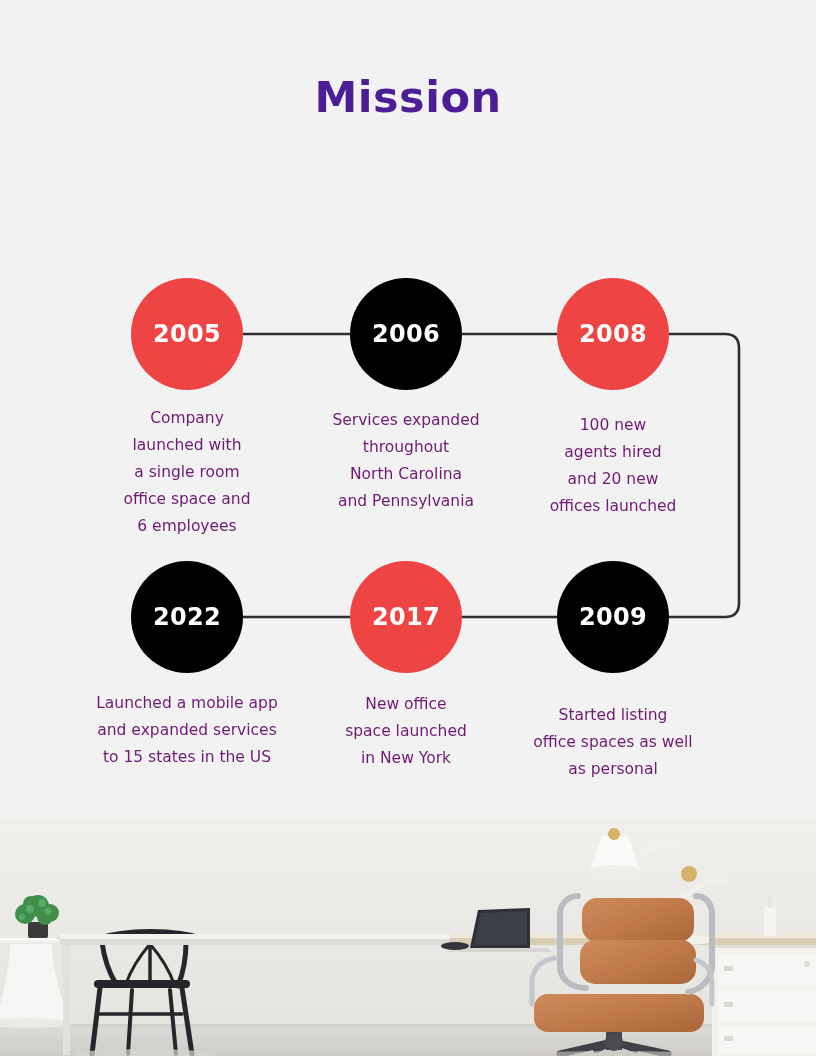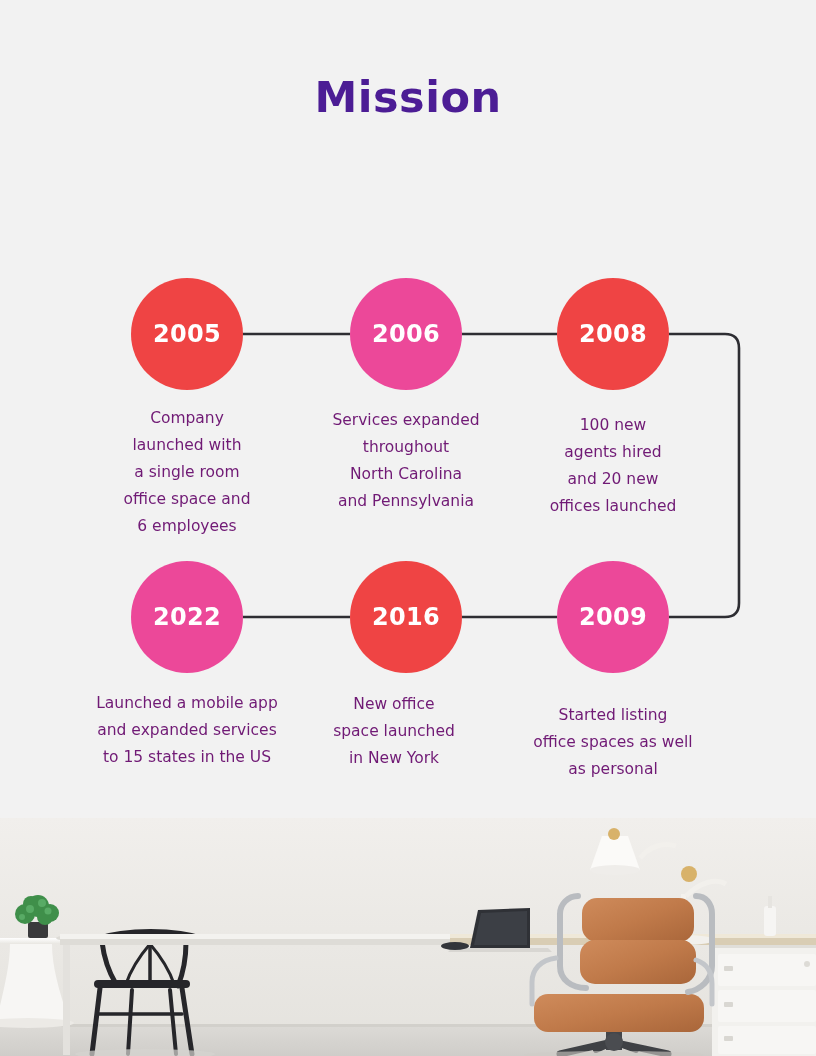--- a/index.html
+++ b/index.html
@@ -33,41 +33,41 @@
 
   .node{position:absolute;}
   .circle{
     position:absolute;
     width:112px;height:112px;border-radius:50%;
     display:flex;align-items:center;justify-content:center;
     color:#ffffff;font-size:24px;font-weight:bold;
     letter-spacing:.3px;
   }
   .circle.blue{background:#ef4444;}
-  .circle.dark{background:#ec4899;}
+  .circle.dark{background:#000000;}
   .caption{
     position:absolute;
     text-align:center;
     font-size:15.5px;line-height:27px;
     color:#701a75;
     white-space:pre-line;
   }
 
   
   .n1 .circle{left:131px;top:18px;}
   .n1 .caption{left:85px;top:145px;width:204px;}
   .n2 .circle{left:350px;top:18px;}
   .n2 .caption{left:304px;top:147px;width:204px;}
   .n3 .circle{left:557px;top:18px;}
   .n3 .caption{left:511px;top:152px;width:204px;}
 
   .n4 .circle{left:131px;top:301px;}
   .n4 .caption{left:74px;top:430px;width:226px;}
   .n5 .circle{left:350px;top:301px;}
-  .n5 .caption{left:292px;top:431px;width:204px;}
+  .n5 .caption{left:304px;top:431px;width:204px;}
   .n6 .circle{left:557px;top:301px;}
   .n6 .caption{left:506px;top:433px;width:214px;margin-top:9px;}
 
   
   #photo{
     position:absolute;left:0;top:818px;width:816px;height:238px;
     overflow:hidden;background:#eceae6;
   }
 </style>
 </head>
@@ -120,21 +120,21 @@
     </div>
 
     <div class="node n4">
       <div class="circle dark">2022</div>
       <div class="caption">Launched a mobile app
 and expanded services
 to 15 states in the US</div>
     </div>
 
     <div class="node n5">
-      <div class="circle blue">2016</div>
+      <div class="circle blue">2017</div>
       <div class="caption">New office
 space launched
 in New York</div>
     </div>
 
     <div class="node n6">
       <div class="circle dark">2009</div>
       <div class="caption">Started listing
 office spaces as well
 as personal</div>

